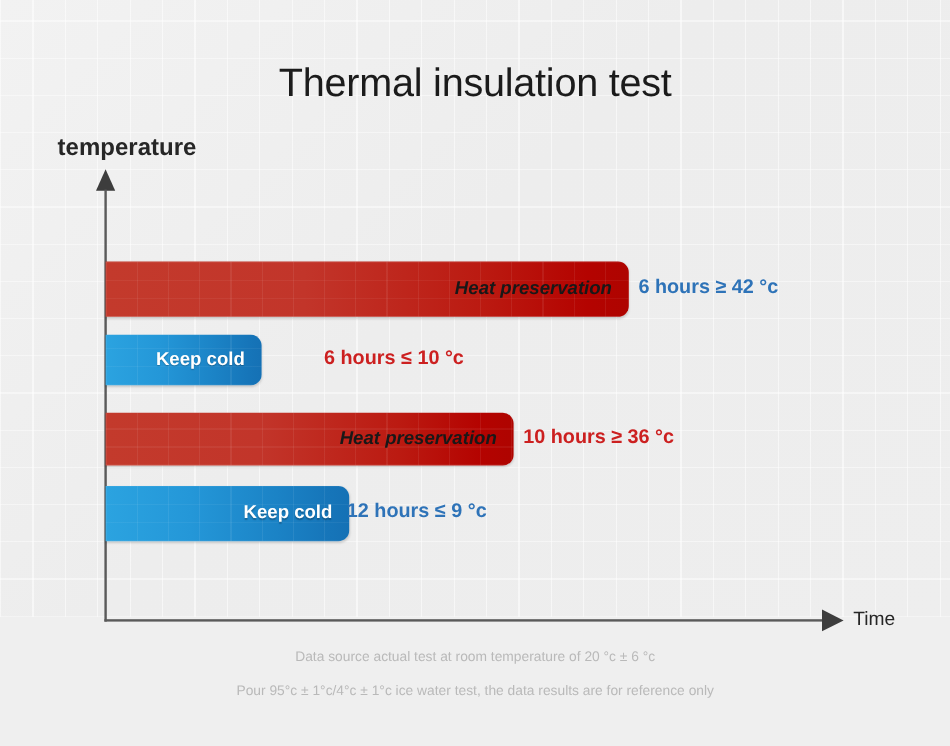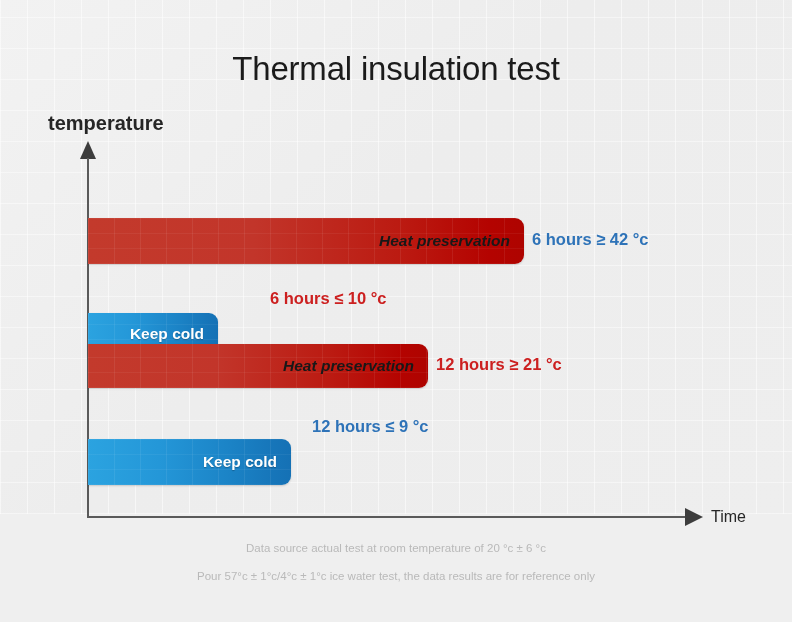--- a/index.html
+++ b/index.html
@@ -121,21 +121,20 @@
         rgba(0,0,0,0) 1px, rgba(0,0,0,0) 26px),
       repeating-linear-gradient(0deg,
         rgba(255,255,255,0.05) 0px, rgba(255,255,255,0.05) 1px,
         rgba(0,0,0,0) 1px, rgba(0,0,0,0) 15px);
   }
   .bar.red {
     background: linear-gradient(90deg, #c33a2c 0%, #c2352a 38%, #bb1a11 72%, #b40300 92%, #ae0400 100%);
   }
   .bar.blue {
     background: linear-gradient(90deg, #2ba3e0 0%, #2497d8 35%, #1b83c6 70%, #1675b9 92%, #1571b5 100%);
-    margin-top: 34px;
   }
   .bar-text {
     position: relative;
     z-index: 2;
     font-size: 15.5px;
     font-weight: 700;
     padding-right: 14px;
     white-space: nowrap;
   }
   .bar-text.dark  { color: #181818; font-style: italic; }
@@ -189,25 +188,25 @@
         <div class="bar blue">
           <span class="bar-text light">Keep cold</span>
         </div>
       </div>
       <div class="value-label red" style="left: 226px; top: 289px; margin-left: 44px;">6 hours ≤ 10 °c</div>
       <div class="bar-row" style="top: 344px; width: 340px; height: 44px;">
         <div class="bar red">
           <span class="bar-text dark">Heat preservation</span>
         </div>
       </div>
-      <div class="value-label red" style="left: 436px; top: 355px;">12 hours ≥ 21 °c</div>
+      <div class="value-label red" style="left: 436px; top: 355px;">10 hours ≥ 36 °c</div>
       <div class="bar-row" style="top: 405px; width: 203px; height: 46px;">
         <div class="bar blue">
           <span class="bar-text light">Keep cold</span>
         </div>
       </div>
-      <div class="value-label blue" style="left: 312px; top: 417px;">12 hours ≤ 9 °c</div>
+      <div class="value-label blue" style="left: 289px; top: 417px;">12 hours ≤ 9 °c</div>
     </div>
 
   <div class="footnote" id="footnote-1">Data source actual test at room temperature of 20 °c ± 6 °c</div>
-  <div class="footnote" id="footnote-2">Pour 57°c ± 1°c/4°c ± 1°c ice water test, the data results are for reference only</div>
+  <div class="footnote" id="footnote-2">Pour 95°c ± 1°c/4°c ± 1°c ice water test, the data results are for reference only</div>
 
 </div>
 
 </body></html>

